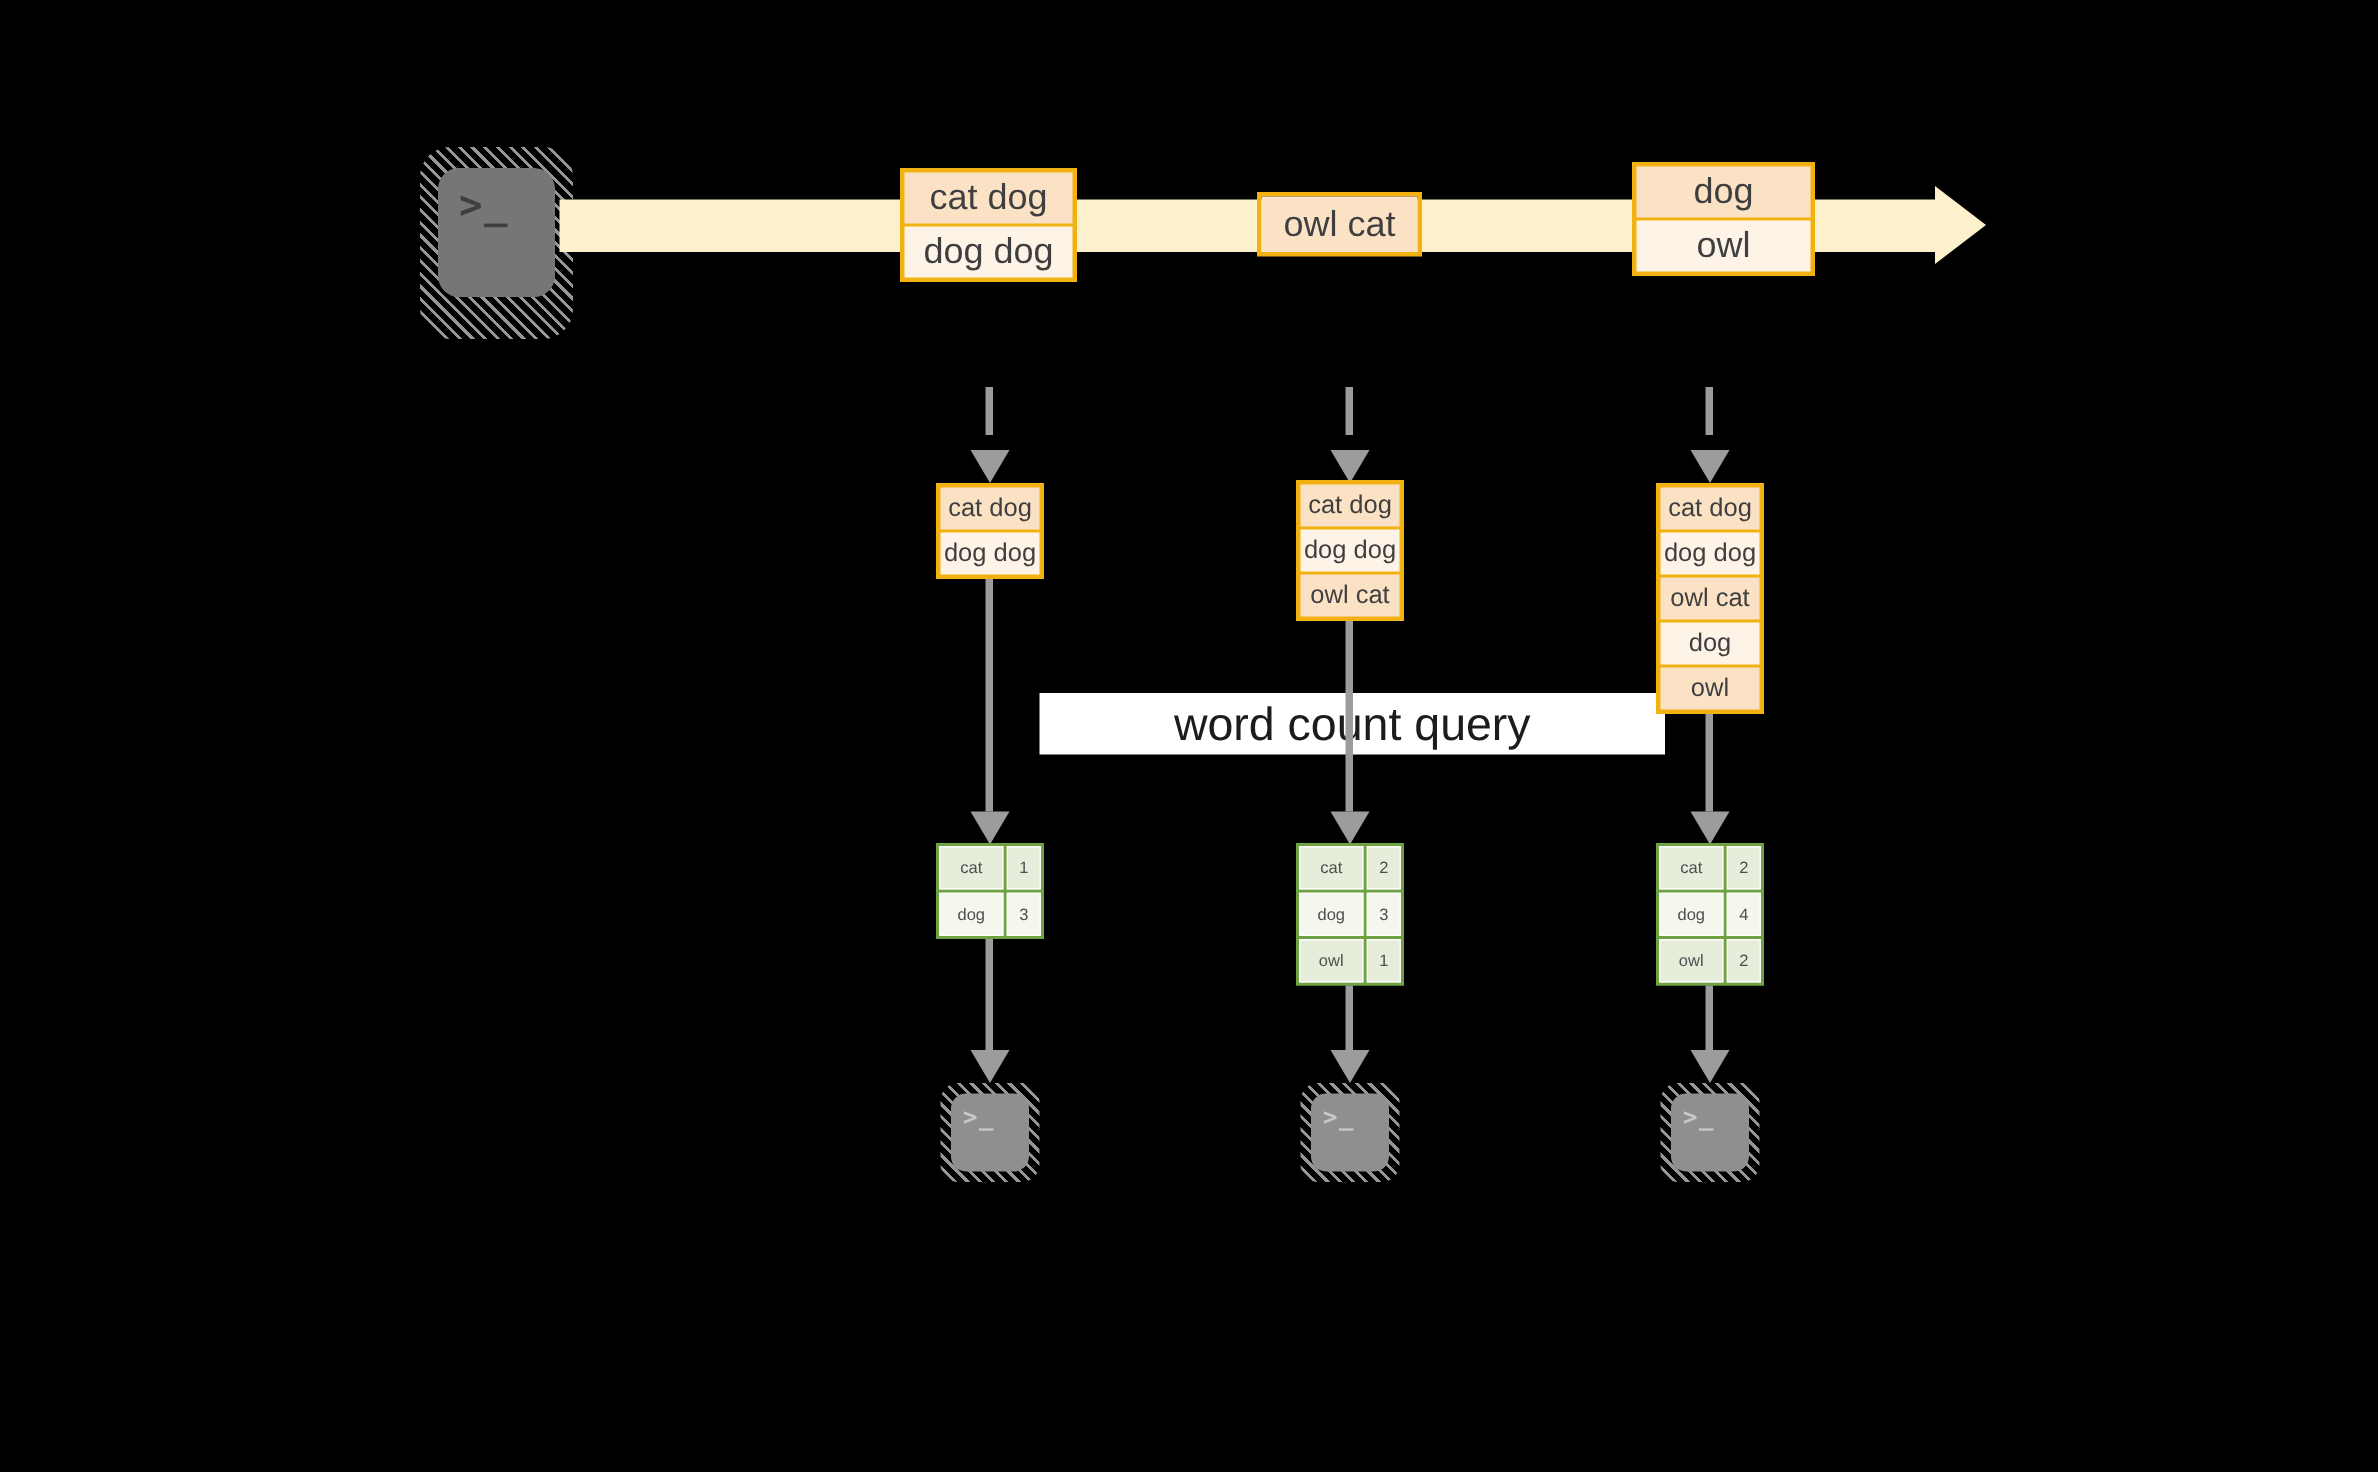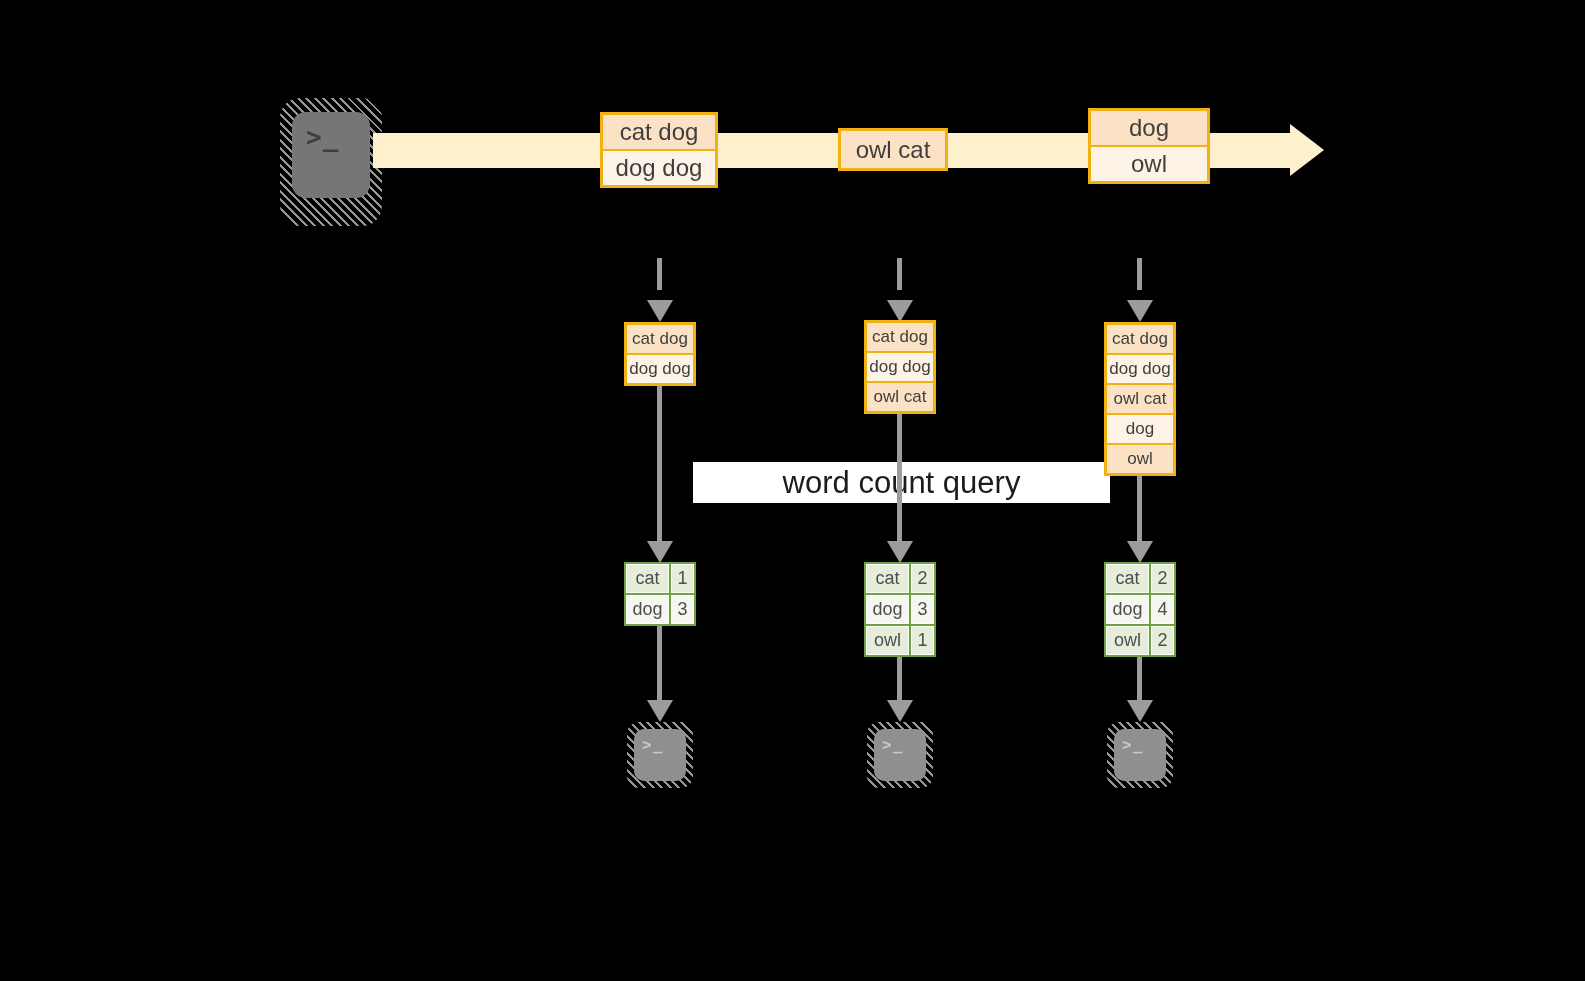--- a/index.html
+++ b/index.html
@@ -63,21 +63,21 @@
   }
 
   
   .green-table {
     position:absolute; border:2px solid var(--green); background:var(--green);
     display:grid; grid-template-columns:1fr 23px; gap:2px; grid-auto-rows:29px;
     z-index:3;
   }
   .green-cell {
     display:flex; align-items:center; justify-content:center;
-    font-size:18px; color:#4e4e4e;
+    font-size:11px; color:#4e4e4e;
     box-shadow:inset 0 0 0 1px rgba(255,255,255,.85);
   }
   .g-a { background:var(--greenA); }
   .g-b { background:var(--greenB); }
 </style>
 </head>
 <body>
 
 <div class="stage">
 

